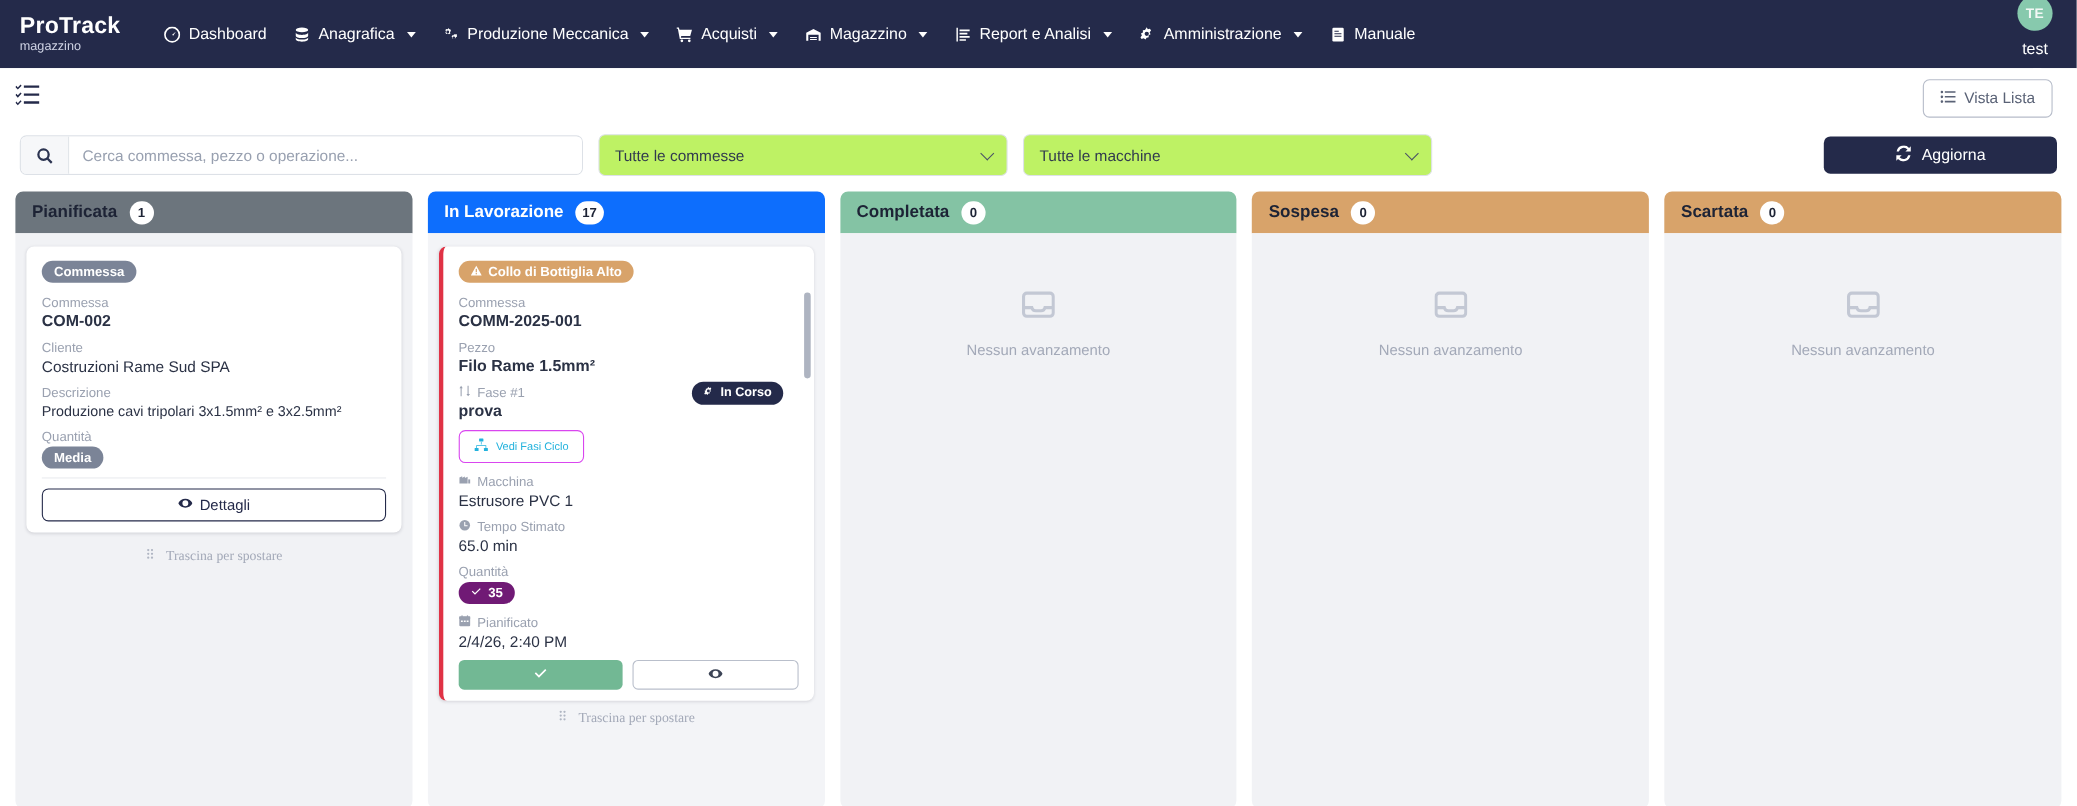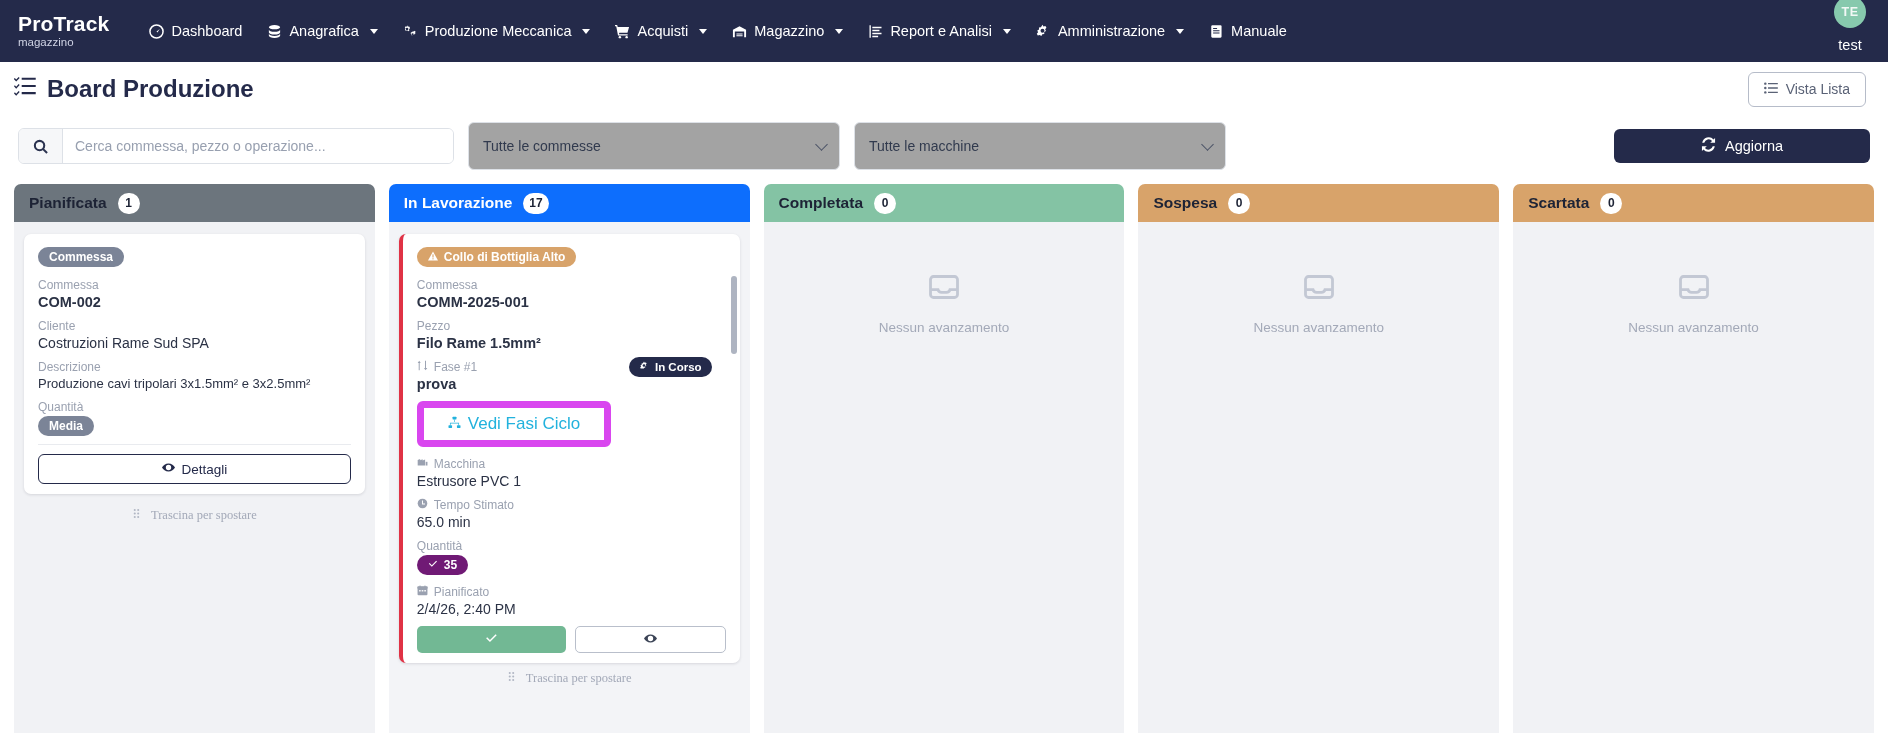--- a/index.html
+++ b/index.html
@@ -74,55 +74,55 @@
   .btn-outline svg { width: 14px; height: 14px; fill: #5a6276; }
 
   
   .filters {
     display: flex; align-items: center; gap: 14px;
     padding: 6px 18px 14px 18px;
     background: #ffffff;
   }
   .search-wrap {
     display: flex; align-items: center;
-    width: 436px; height: 36px;
+    width: 512px; height: 36px;
     border: 1px solid #dde1e7; border-radius: 6px;
     overflow: hidden; background: #ffffff;
   }
   .search-ico {
     width: 44px; height: 100%;
     display: flex; align-items: center; justify-content: center;
     background: #f6f7f9; border-right: 1px solid #dde1e7;
   }
   .search-ico svg { width: 15px; height: 15px; fill: none; stroke: #2b3350; stroke-width: 2.2; }
   .search-input {
     flex: 1; border: 0; outline: none; height: 100%;
     font-size: 14px; padding: 0 12px;
     color: #333; font-family: "Liberation Sans", sans-serif;
   }
   .search-input::placeholder { color: #98a0b0; }
   .select-box {
     position: relative;
-    width: 372px; height: 48px;
+    width: 372px; height: 38px;
     border: 1px solid #dde1e7; border-radius: 6px;
-    background: #a3a3a3;
+    background: #bef264;
     display: flex; align-items: center;
     padding: 0 30px 0 14px;
     font-size: 14px; color: #313a4e; cursor: pointer;
   }
   .sel-caret {
     position: absolute; right: 13px; top: 50%;
     width: 9px; height: 9px; margin-top: -6px;
     border-right: 1.6px solid #4a5266;
     border-bottom: 1.6px solid #4a5266;
     transform: rotate(45deg);
   }
   .btn-refresh {
     margin-left: auto;
-    width: 256px; height: 34px;
+    width: 212px; height: 34px;
     background: #242a4a; color: #ffffff;
     border: 0; border-radius: 6px;
     display: inline-flex; align-items: center; justify-content: center; gap: 9px;
     font-size: 14.5px; cursor: pointer;
     font-family: "Liberation Sans", sans-serif;
   }
   .btn-refresh svg { width: 15px; height: 15px; fill: #ffffff; }
 
   
   .board {
@@ -204,23 +204,23 @@
     width: 100%; height: 30px;
     border: 1.6px solid #242a4a; border-radius: 6px;
     background: #ffffff; color: #242a4a;
     display: inline-flex; align-items: center; justify-content: center; gap: 7px;
     font-size: 13.5px; cursor: pointer;
     font-family: "Liberation Sans", sans-serif;
   }
   .btn-details svg { width: 13px; height: 13px; fill: #242a4a; }
   .btn-cycle {
     display: inline-flex; align-items: center; gap: 7px;
-    border: 7px solid #d946ef; border-radius: 6px;
+    border: 1px solid #d946ef; border-radius: 6px;
     background: #ffffff; color: #22b2dd;
-    font-size: 17px; padding: 6px 24px; cursor: pointer;
+    font-size: 10px; padding: 6px 13px; cursor: pointer;
     margin-bottom: 10px;
     font-family: "Liberation Sans", sans-serif;
   }
   .btn-cycle svg { width: 13px; height: 13px; fill: #22b2dd; }
   .card-actions { display: flex; gap: 9px; margin-top: 9px; }
   .btn-ok {
     flex: 1; height: 27px; border: 0; border-radius: 5px;
     background: #72b894; color: #ffffff; cursor: pointer;
     display: flex; align-items: center; justify-content: center;
   }
@@ -354,21 +354,20 @@
 </div>
 
 <div class="page-head">
   <div class="page-title">
     <span>
       <svg viewBox="0 0 16 16">
           <path d="M.6 2.2l1 1.1L3.4 1.4l.7.7-2.5 2.6-1.7-1.8zM.6 7.4l1 1.1L3.4 6.6l.7.7L1.6 10 0 8.2zM.6 12.6l1 1.1 1.8-2 .7.7-2.5 2.6L0 13.4z"></path>
           <path d="M5.6 2h10.2v1.5H5.6zM5.6 7.2h10.2v1.5H5.6zM5.6 12.4h10.2V14H5.6z"></path>
         </svg>
     </span>
-    <span>Board Produzione</span>
   </div>
   <div class="spacer"></div>
   <button class="btn-outline">
     <span>
       <svg viewBox="0 0 16 16">
           <circle cx="1.5" cy="3" r="1.4"></circle>
           <circle cx="1.5" cy="8" r="1.4"></circle>
           <circle cx="1.5" cy="13" r="1.4"></circle>
           <path d="M4.6 2.2h11.2v1.6H4.6zM4.6 7.2h11.2v1.6H4.6zM4.6 12.2h11.2v1.6H4.6z"></path>
         </svg>

